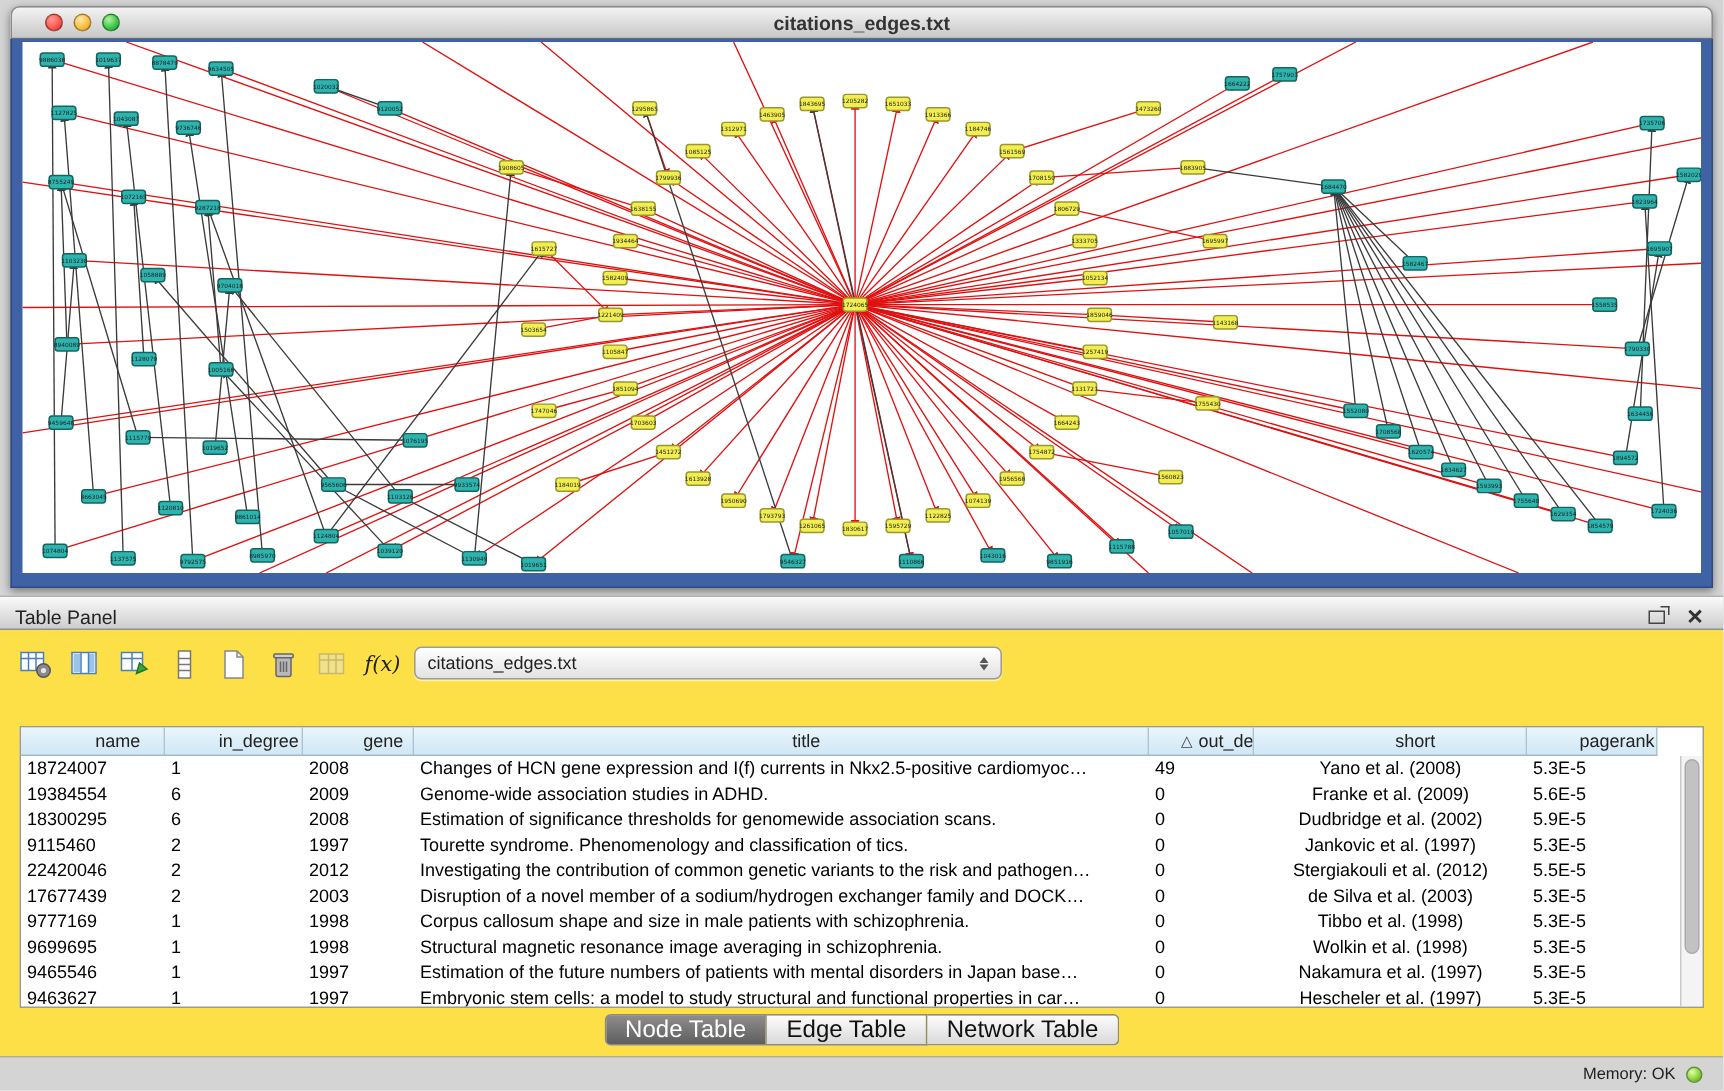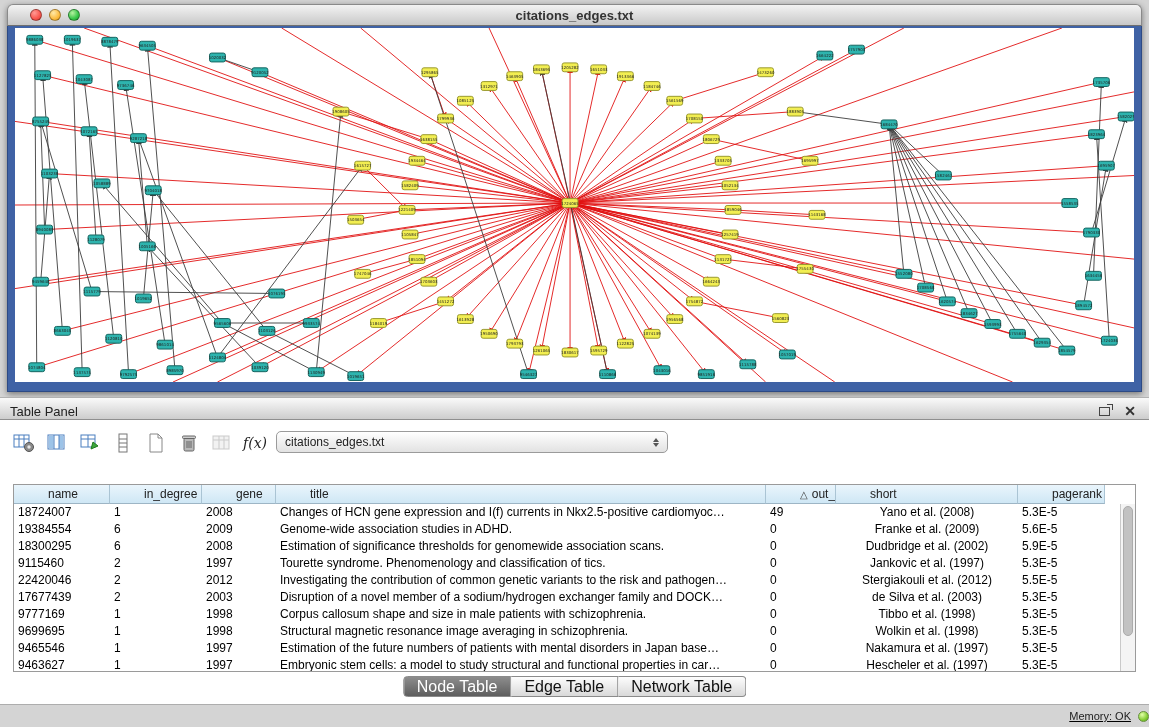--- a/index.html
+++ b/index.html
@@ -32,39 +32,39 @@
     background:linear-gradient(#fafafa,#cdcdcd); border-top:1px solid #b2b2b2; border-bottom:1px solid #8f8f8f;
     display:flex; align-items:flex-end; padding:0 10px; }
   .panel-title { font-size:13px; color:#222; }
   .panel-header .spacer { flex:1; }
   .ph-icon { width:18px; height:16px; display:flex; align-items:center; justify-content:center; cursor:default; margin-left:8px; }
   .float-glyph { width:11px; height:9px; border:1.5px solid #444; position:relative; }
   .float-glyph::after { content:""; position:absolute; right:-4px; top:-4px; width:5px; height:5px; border-top:1.5px solid #444; border-right:1.5px solid #444; }
   .close-glyph { font-size:14px; font-weight:bold; color:#333; line-height:14px; }
 
   
-  .panel-body { position:absolute; top:420px; left:0; width:100%; height:285px; background:#ffffff; border-bottom:1px solid #adadad; }
+  .panel-body { position:absolute; top:420px; left:0; width:100%; height:285px; background:#fde047; border-bottom:1px solid #adadad; }
   .toolbar { position:absolute; top:9px; left:10px; height:28px; display:flex; align-items:center; gap:5px; }
   .tb-btn { width:28px; height:26px; display:flex; align-items:center; justify-content:center; border-radius:4px; }
   .tb-btn.disabled { opacity:.45; }
   .fx { font-family:"DejaVu Serif", serif; font-style:italic; font-size:14px; color:#222; }
   .popup { position:absolute; top:11px; left:276px; width:392px; height:22px;
     border:1px solid #9b9b9b; border-radius:5px; background:linear-gradient(#ffffff,#e2e2e2);
     display:flex; align-items:center; padding:0 8px; font-size:12px; color:#222; box-shadow:0 1px 1px rgba(255,255,255,.7); }
   .popup .pv { flex:1; }
   .popup-arrows { display:flex; flex-direction:column; gap:1px; align-items:center; }
   .popup-arrows i { width:0; height:0; border-left:3.5px solid transparent; border-right:3.5px solid transparent; display:block; }
   .popup-arrows .up { border-bottom:4px solid #555; }
   .popup-arrows .dn { border-top:4px solid #555; }
 
   
   .table-wrap { position:absolute; left:13px; right:13px; top:64px; bottom:32px; background:#fff; border:1px solid #9a9a9a; display:flex; flex-direction:column; overflow:hidden; }
   .thead { display:flex; height:19px; flex:none; }
   .th { background:linear-gradient(#eaf5fc,#cfe7f5); border-right:1px solid #aac4d4; border-bottom:1px solid #9db5c5;
-    font-size:12px; color:#222; display:flex; align-items:center; justify-content:flex-start; gap:4px; overflow:hidden; white-space:nowrap;padding-left:34px; }
+    font-size:12px; color:#222; display:flex; align-items:center; justify-content:center; gap:4px; overflow:hidden; white-space:nowrap;padding-left:34px; }
   .th .sort { font-size:10px; color:#444; }
   .rows { flex:1; overflow:hidden; position:relative; }
   .trow { display:flex; height:17px; }
   .trow > div { font-size:12px; color:#000; line-height:17px; padding:0 4px; white-space:nowrap; overflow:hidden; }
   .col0 { width:96px; flex:none; }
   .col1 { width:92px; flex:none; }
   .col2 { width:74px; flex:none; }
   .col3 { width:490px; flex:none; }
   .col4 { width:70px; flex:none; }
   .col5 { width:182px; flex:none; text-align:center; }
@@ -74,21 +74,21 @@
 
   
   .tabs { position:absolute; bottom:7px; left:50%; transform:translateX(-50%); display:flex; }
   .seg { height:21px; padding:0 13px; font-size:16px; font-family:"Liberation Sans",sans-serif; color:#111;
     border:1px solid #8b8b8b; border-left:none; background:linear-gradient(#fdfdfd,#d9d9d9); cursor:default; }
   .seg:first-child { border-left:1px solid #8b8b8b; border-radius:4px 0 0 4px; }
   .seg:last-child { border-radius:0 4px 4px 0; }
   .seg.active { background:linear-gradient(#8d8d8d,#5e5e5e); color:#fff; }
 
   
-  .statusbar { position:absolute; bottom:0; left:0; width:100%; height:22px; display:flex; justify-content:flex-end; align-items:center; padding-right:0; gap:7px;text-decoration:underline; }
+  .statusbar { position:absolute; bottom:0; left:0; width:100%; height:22px; display:flex; justify-content:flex-end; align-items:center; padding-right:14px; gap:7px; }
   .statusbar .mem { font-size:11px; color:#222; }
   .green-dot { width:11px; height:11px; border-radius:50%; border:1px solid #66903a;
     background:radial-gradient(circle at 35% 30%, #e2ffa8, #86ce35 60%, #539e1d); }
 </style>
 </head>
 <body>
 
 <div class="app">
 
   <div class="net-window">

